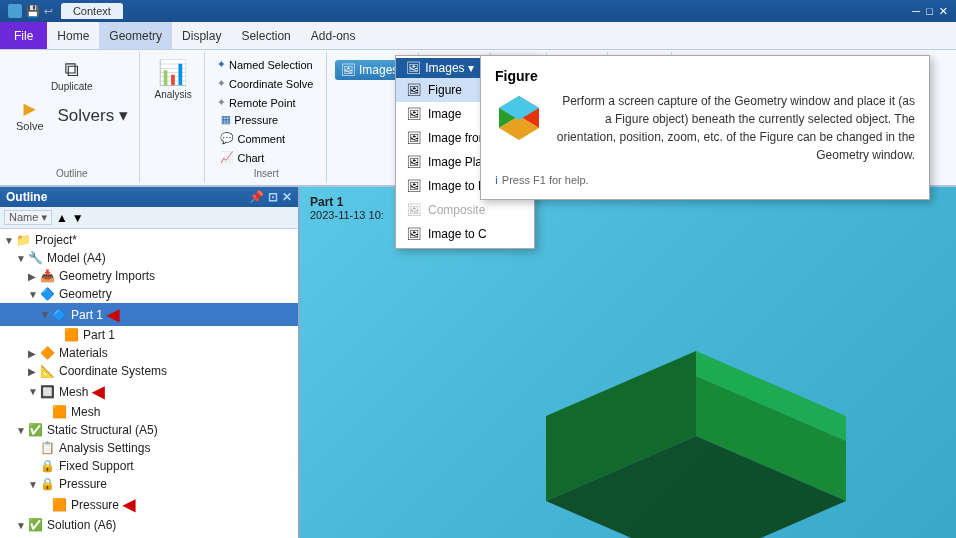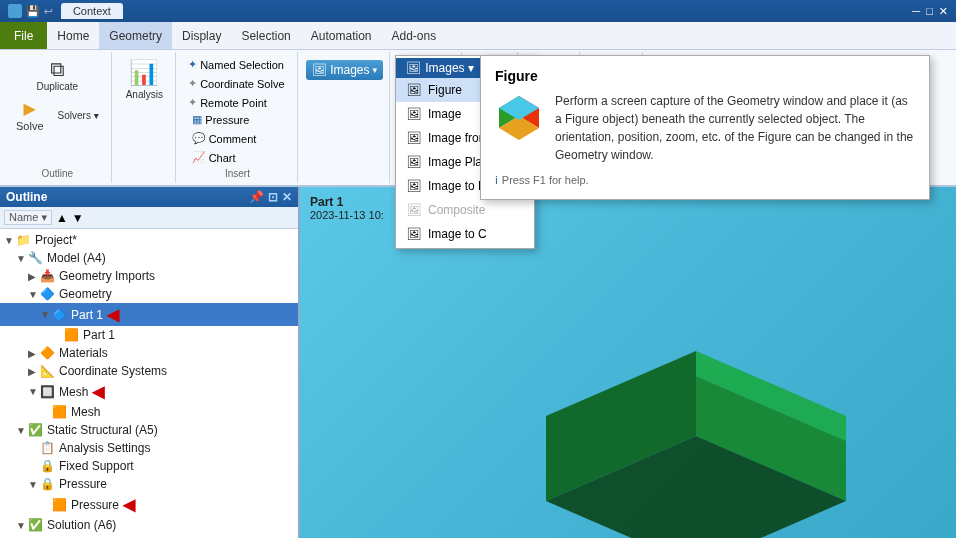--- a/index.html
+++ b/index.html
@@ -36,21 +36,21 @@
     }
     .menu-item {
       padding: 4px 10px;
       cursor: pointer;
       font-size: 12px;
       color: #333;
       height: 100%;
       display: flex;
       align-items: center;
     }
-    .menu-item.file-btn { background: #4d7c0f; color: white; padding: 4px 14px; }
+    .menu-item.file-btn { background: #6d28d9; color: white; padding: 4px 14px; }
     .menu-item.active { background: #c8d8f0; }
 
     
     .ribbon {
       background: #f5f8fd;
       border-bottom: 2px solid #b0c4de;
       display: flex;
       align-items: stretch;
       min-height: 90px;
       padding: 2px 4px;
@@ -125,21 +125,21 @@
       left: 480px;
       background: white;
       border: 1px solid #aaa;
       box-shadow: 3px 3px 8px rgba(0,0,0,0.25);
       z-index: 200;
       width: 450px;
       padding: 12px 14px;
       font-size: 12px;
     }
     .tooltip-title { font-weight: bold; font-size: 14px; margin-bottom: 8px; }
-    .tooltip-content { display: flex; gap: 12px; }
+    .tooltip-content { display: flex; gap: 12px; text-align: right; }
     .tooltip-cube { width: 48px; height: 48px; flex-shrink: 0; }
     .tooltip-text { color: #333; line-height: 1.5; }
     .tooltip-help { color: #666; font-size: 11px; margin-top: 8px; display: flex; align-items: center; gap: 4px; }
     .tooltip-help .info-icon { color: #1e5a9e; }
 
     
     .main-area {
       display: flex;
       height: calc(538px - 22px - 28px - 94px);
     }
@@ -261,38 +261,37 @@
     <span style="cursor:pointer;">✕</span>
   </div>
 </div>
 
 <div class="menu-bar">
   <div class="menu-item file-btn">File</div>
   <div class="menu-item">Home</div>
   <div class="menu-item active">Geometry</div>
   <div class="menu-item">Display</div>
   <div class="menu-item">Selection</div>
-  <div class="menu-item">Automation</div>
   <div class="menu-item">Add-ons</div>
 </div>
 
 <div class="ribbon" style="position:relative;">
 
   <div class="ribbon-group">
     <div style="display:flex;flex-direction:column;align-items:center;gap:1px;">
       <div class="ribbon-btn">
         <div class="icon">⧉</div>
         <span>Duplicate</span>
       </div>
       <div class="ribbon-btn-row">
         <div class="ribbon-btn" style="font-size:11px;">
           <span style="font-size:16px;color:#e8a020;">▶</span>
           <span>Solve</span>
         </div>
-        <div class="ribbon-btn" style="font-size:10px;">
+        <div class="ribbon-btn" style="font-size:17px;">
           <span>Solvers ▾</span>
         </div>
       </div>
     </div>
     <div class="ribbon-group-label">Outline</div>
   </div>
 
   <div class="ribbon-group" style="min-width:50px;">
     <div class="ribbon-btn">
       <span style="font-size:24px;">📊</span>

